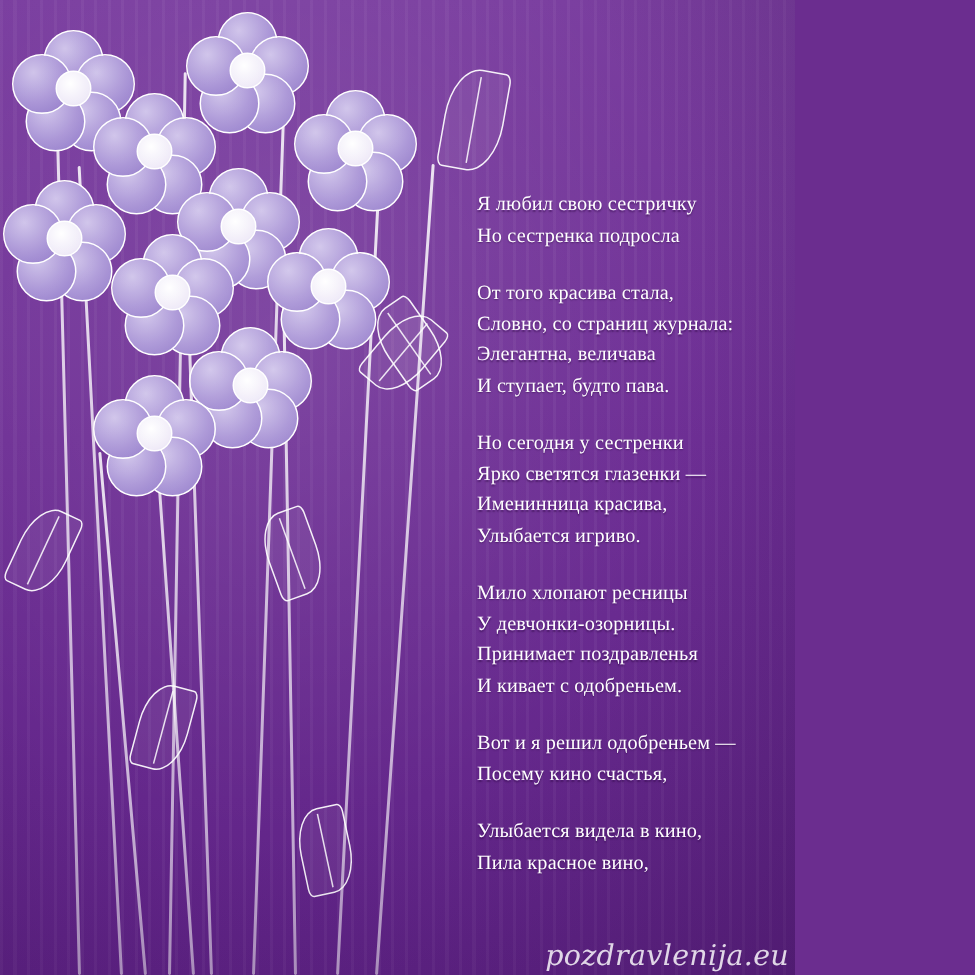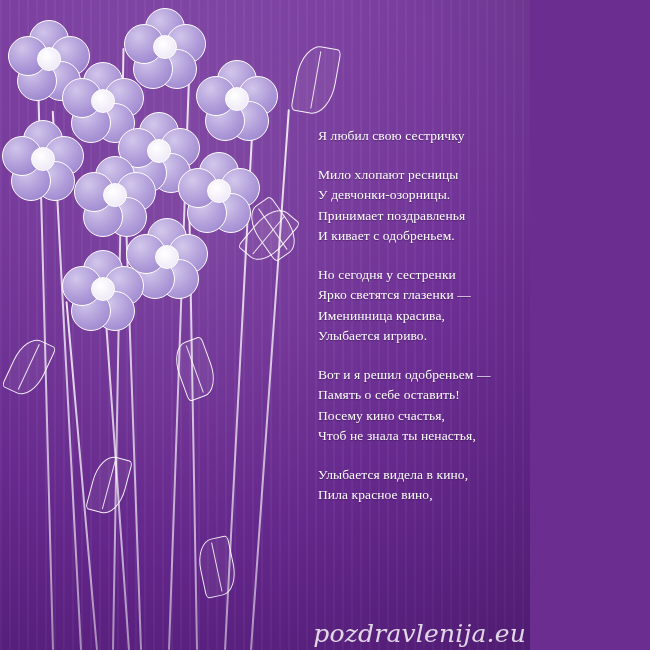--- a/index.html
+++ b/index.html
@@ -104,21 +104,21 @@
     text-shadow: 0 1px 1px rgba(40,5,60,0.45);
   }
   .stanza { margin-bottom: 18px; }
   .line { white-space: pre; }
   .watermark {
     position: absolute;
     right: 4px;
     bottom: 2px;
     font-family: "DejaVu Serif", serif;
     font-style: italic;
-    font-size: 25px;
+    font-size: 19px;
     color: rgba(255,255,255,0.82);
     letter-spacing: 0.2px;
   }
 </style>
 </head>
 <body>
 
 <div class="card">
 
   <div class="bouquet">
@@ -222,38 +222,43 @@
         <div class="petal p5"></div>
         <div class="core"></div>
     </div>
   </div>
 
   <div class="vignette"></div>
 
   <div class="poem">
     <div class="stanza">
       <div class="line">Я любил свою сестричку</div>
+      <div class="line">Но сестренка подросла</div>
+    </div>
+    <div class="stanza">
+      <div class="line">От того красива стала,</div>
+      <div class="line">Словно, со страниц журнала:</div>
+      <div class="line">Элегантна, величава</div>
+      <div class="line">И ступает, будто пава.</div>
+    </div>
+    <div class="stanza">
+      <div class="line">Но сегодня у сестренки</div>
+      <div class="line">Ярко светятся глазенки —</div>
+      <div class="line">Именинница красива,</div>
+      <div class="line">Улыбается игриво.</div>
     </div>
     <div class="stanza">
       <div class="line">Мило хлопают ресницы</div>
       <div class="line">У девчонки-озорницы.</div>
       <div class="line">Принимает поздравленья</div>
       <div class="line">И кивает с одобреньем.</div>
     </div>
     <div class="stanza">
-      <div class="line">Но сегодня у сестренки</div>
-      <div class="line">Ярко светятся глазенки —</div>
-      <div class="line">Именинница красива,</div>
-      <div class="line">Улыбается игриво.</div>
-    </div>
-    <div class="stanza">
       <div class="line">Вот и я решил одобреньем —</div>
-      <div class="line">Память о себе оставить!</div>
       <div class="line">Посему кино счастья,</div>
-      <div class="line">Чтоб не знала ты ненастья,</div>
     </div>
     <div class="stanza">
       <div class="line">Улыбается видела в кино,</div>
       <div class="line">Пила красное вино,</div>
     </div>
   </div>
 
   <div class="watermark">pozdravlenija.eu</div>
 
 </div>

